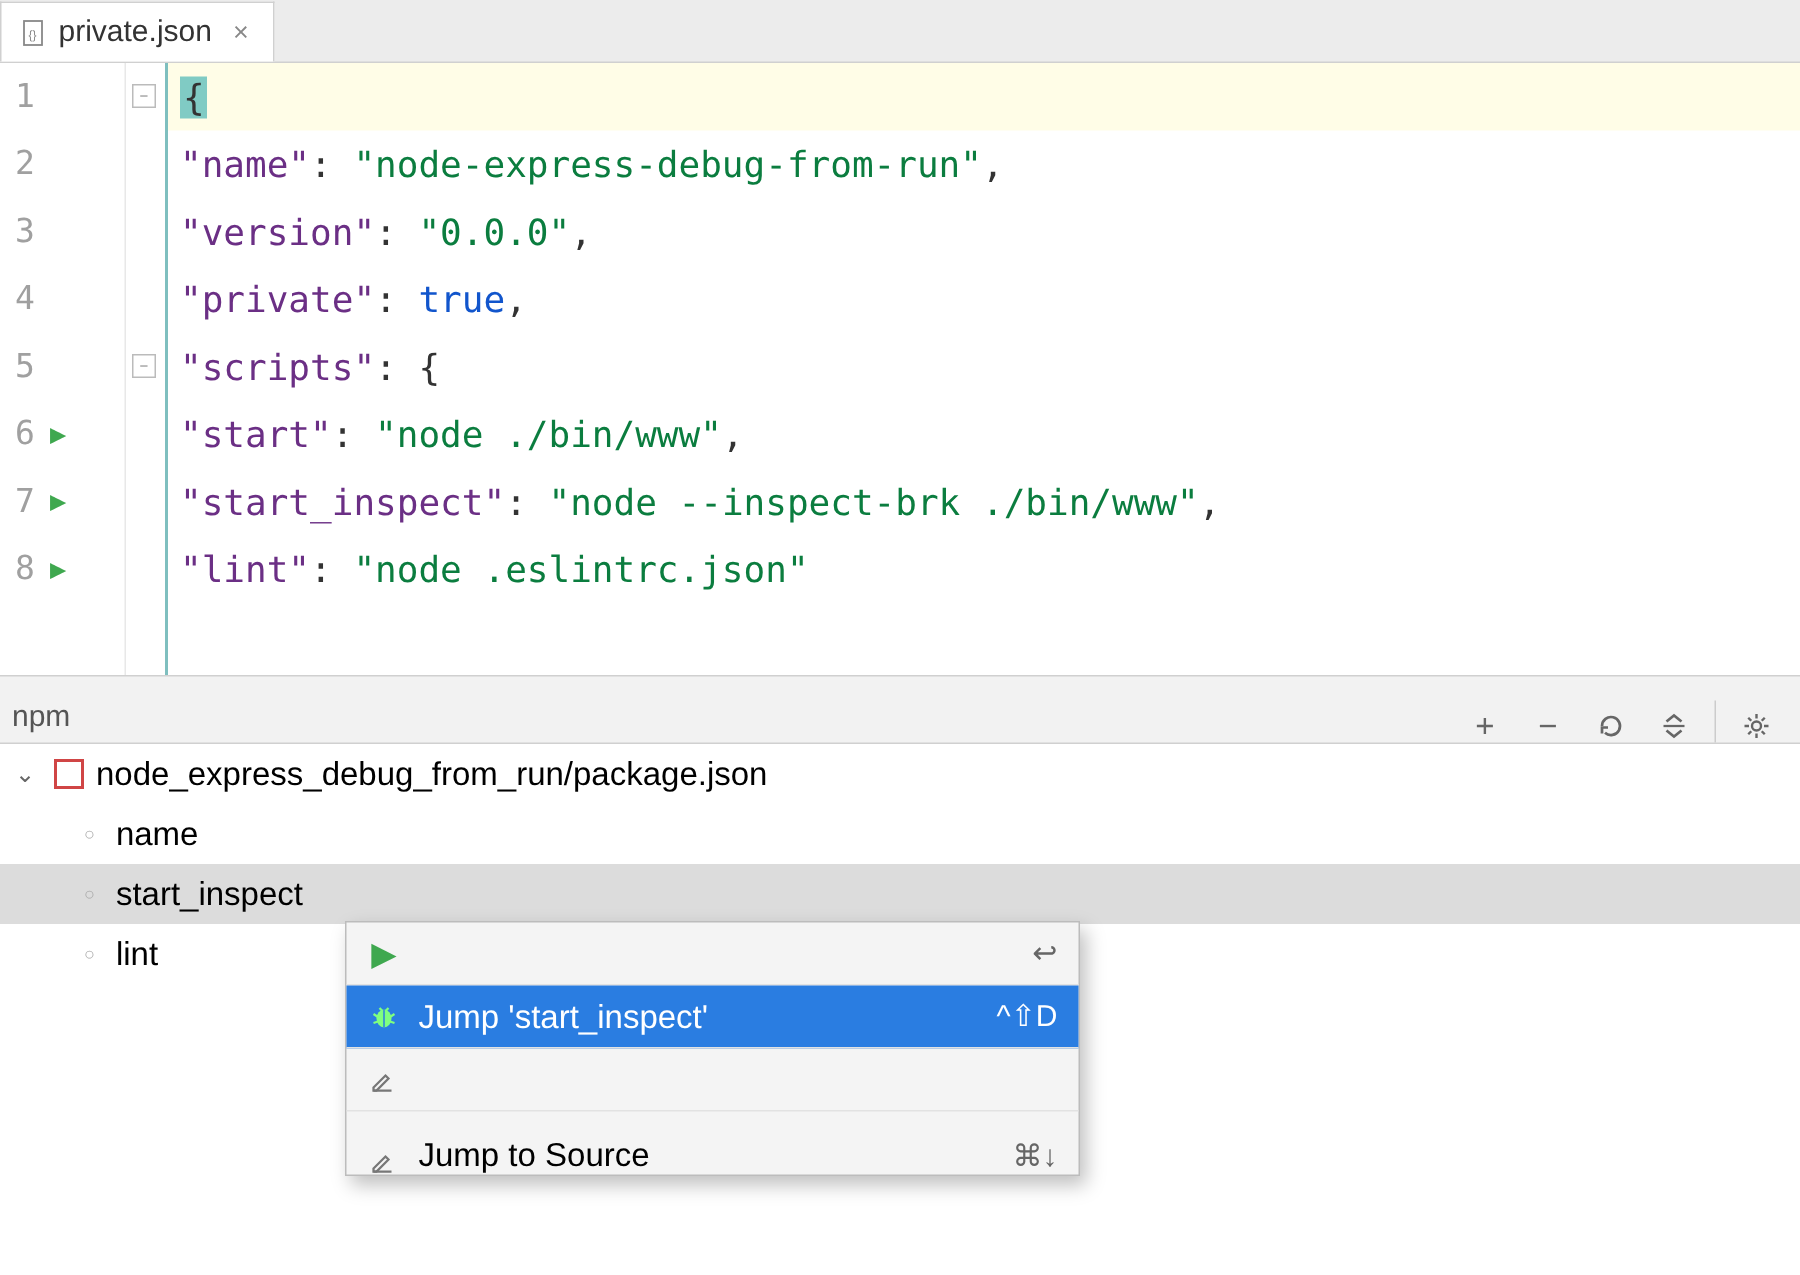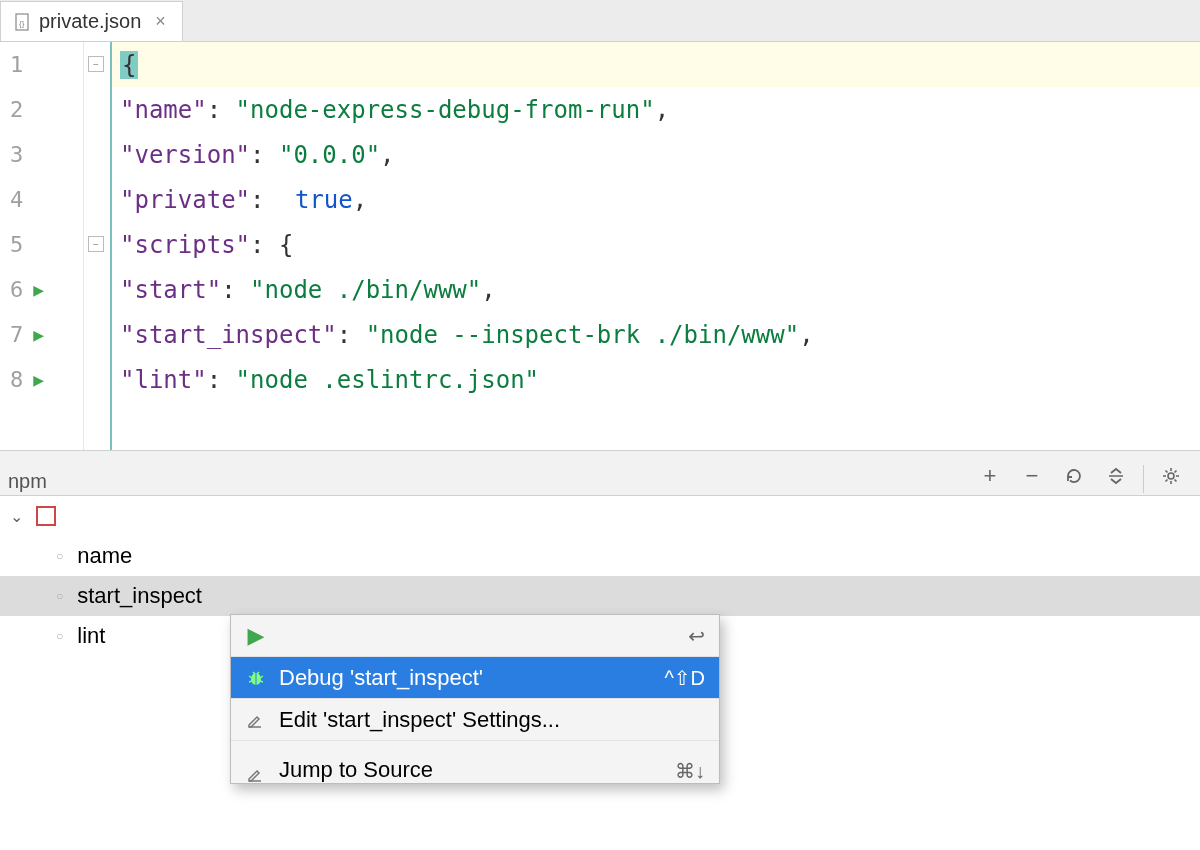--- a/index.html
+++ b/index.html
@@ -96,34 +96,34 @@
   height: 45px;
   display: flex;
   align-items: center;
   padding-left: 8px;
   white-space: pre;
 }
 .code-line.hl { background: #fffde7; }
 .brace { color: #333; }
 .key { color: #6b2f85; }
 .str { color: #0b7d3f; }
-.bool { color: #1155cc; margin-left: 16px; }
+.bool { color: #1155cc; }
 .punct { color: #333; }
 .caret-box {
   background: #80cbc4;
   padding: 0 2px;
 }
 .npm-header {
   height: 46px;
   background: #f2f2f2;
   border-top: 1px solid #d0d0d0;
   border-bottom: 1px solid #d0d0d0;
   display: flex;
-  align-items: flex-end;
-  padding: 2px 8px;
+  align-items: flex-start;
+  padding: 16px 8px;
   font-size: 20px;
   color: #555;
 }
 .npm-header .spacer { flex: 1; }
 .tool-icon {
   width: 34px; height: 34px;
   display: inline-flex;
   align-items: center;
   justify-content: center;
   color: #666;
@@ -272,20 +272,21 @@
         <circle cx="10" cy="10" r="3" fill="none" stroke="#666" stroke-width="1.6"></circle>
         <path d="M10 2v3M10 15v3M2 10h3M15 10h3M4.5 4.5l2 2M13.5 13.5l2 2M15.5 4.5l-2 2M6.5 13.5l-2 2" stroke="#666" stroke-width="1.6"></path>
       </svg>
   </span>
 </div>
 
 <div class="npm-tree">
   <div class="tree-row">
     <span class="tree-caret">⌄</span>
     <span class="npm-icon"></span>
+    <span>node_express_debug_from_run/package.json</span>
   </div>
   <div class="tree-row">
     <span class="bullet">○</span>
     <span>name</span>
   </div>
   <div class="tree-row sel">
     <span class="bullet">○</span>
     <span>start_inspect</span>
   </div>
   <div class="tree-row">
@@ -299,31 +300,30 @@
       <span class="menu-short">↩</span>
     </div>
     <div class="menu-item selected">
       <span class="menu-icon bug-icon">
         <svg width="20" height="20" viewBox="0 0 20 20">
             <ellipse cx="10" cy="11" rx="5" ry="6" fill="currentColor"></ellipse>
             <line x1="10" y1="5" x2="10" y2="17" stroke="#2a7de1" stroke-width="1"></line>
             <path d="M3 8l3 2M17 8l-3 2M3 14l3-1M17 14l-3-1M7 4l2 2M13 4l-2 2" stroke="currentColor" stroke-width="1.5" fill="none"></path>
           </svg>
       </span>
-      <span>Debug 'start_inspect'</span>
+      <span>Jump 'start_inspect'</span>
       <span class="menu-short">^⇧D</span>
     </div>
     <div class="menu-item">
       <span class="menu-icon edit-icon">
         <svg width="18" height="18" viewBox="0 0 18 18">
             <path d="M2 14l8-8 2 2-8 8H2v-2z" fill="none" stroke="#777" stroke-width="1.5"></path>
             <line x1="2" y1="16" x2="14" y2="16" stroke="#777" stroke-width="1.5"></line>
           </svg>
       </span>
-      <span>Edit 'start_inspect' Settings...</span>
     </div>
     <div class="menu-item">
       <span class="menu-icon edit-icon">
         <svg width="18" height="18" viewBox="0 0 18 18">
             <path d="M2 14l8-8 2 2-8 8H2v-2z" fill="none" stroke="#777" stroke-width="1.5"></path>
             <line x1="2" y1="16" x2="14" y2="16" stroke="#777" stroke-width="1.5"></line>
           </svg>
       </span>
       <span>Jump to Source</span>
       <span class="menu-short">⌘↓</span>

